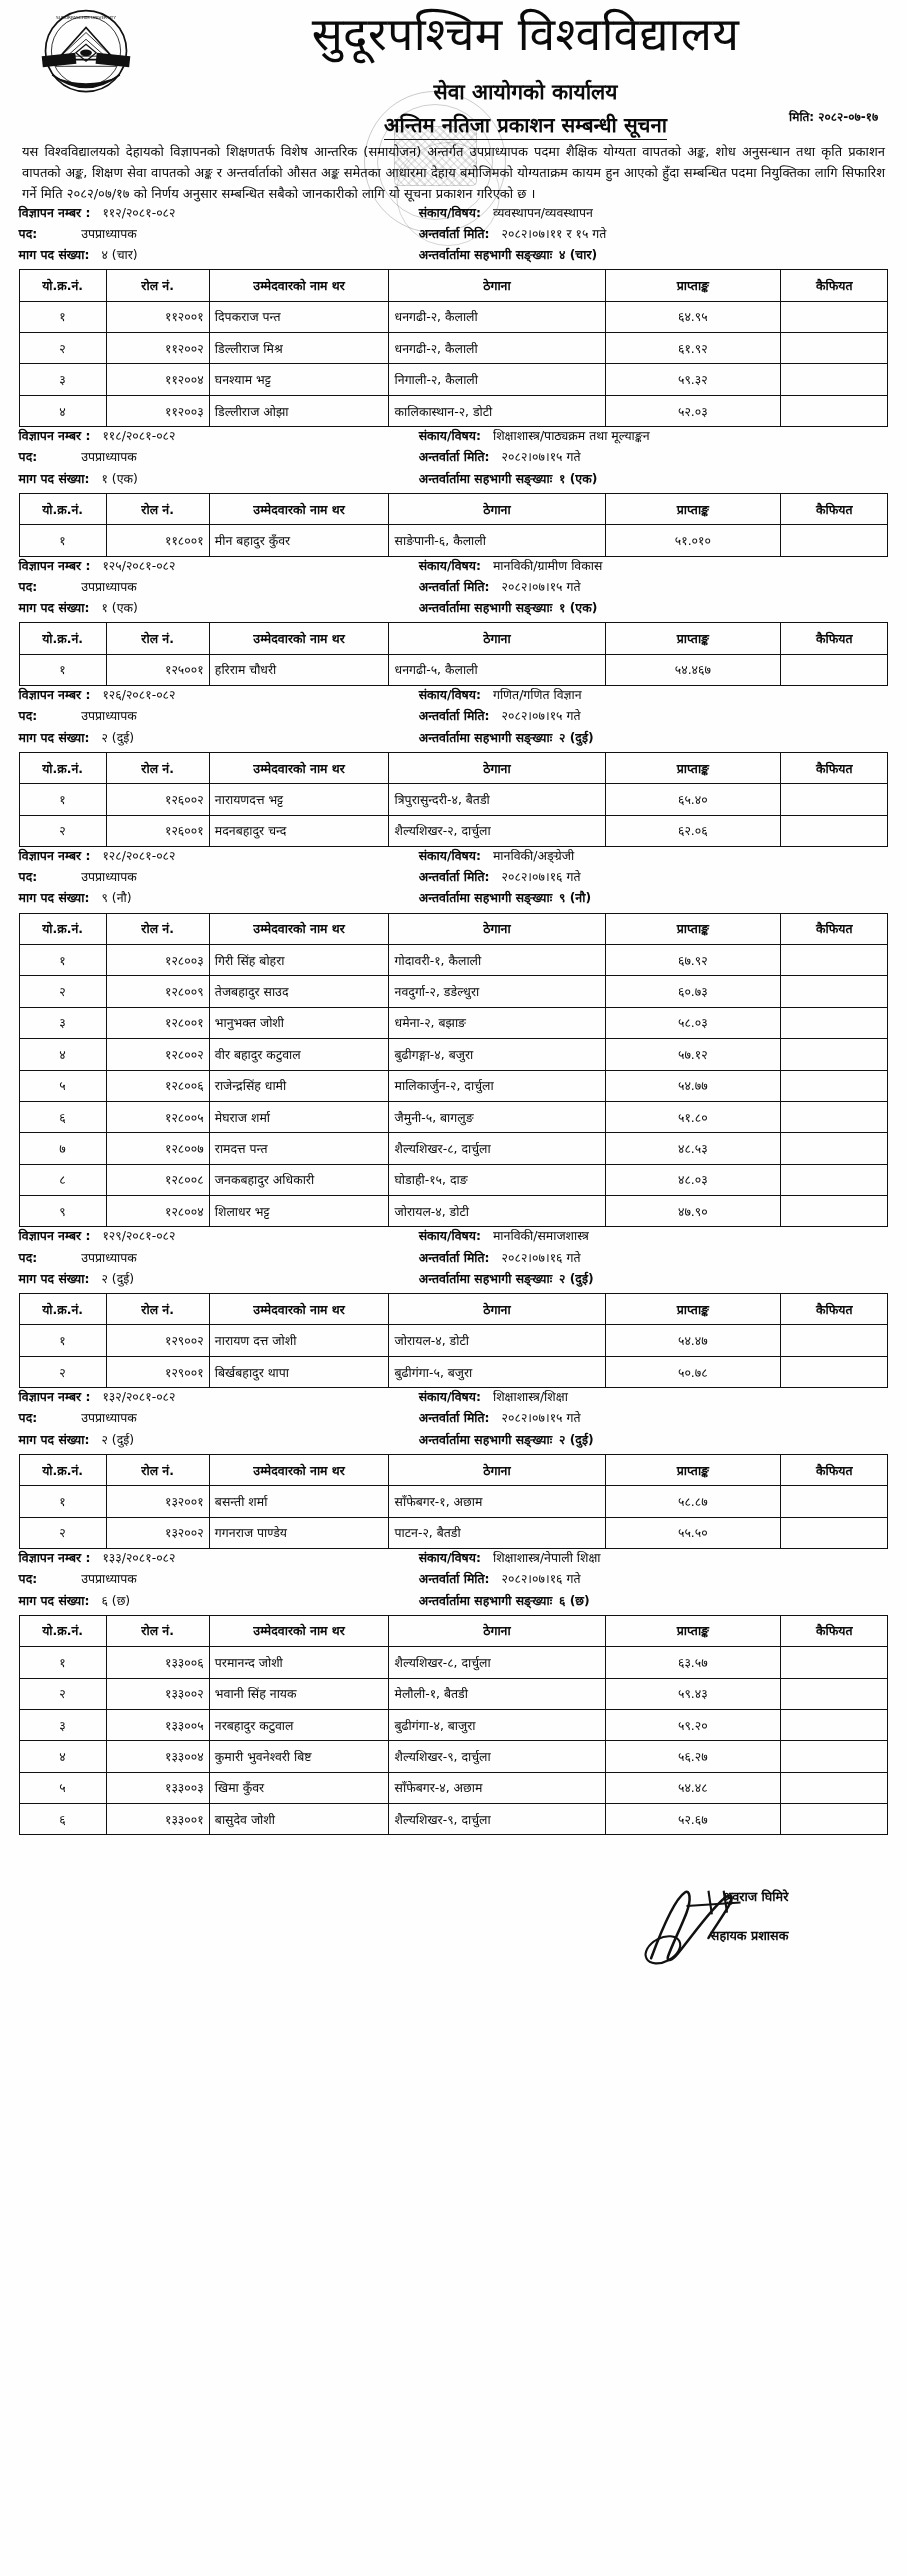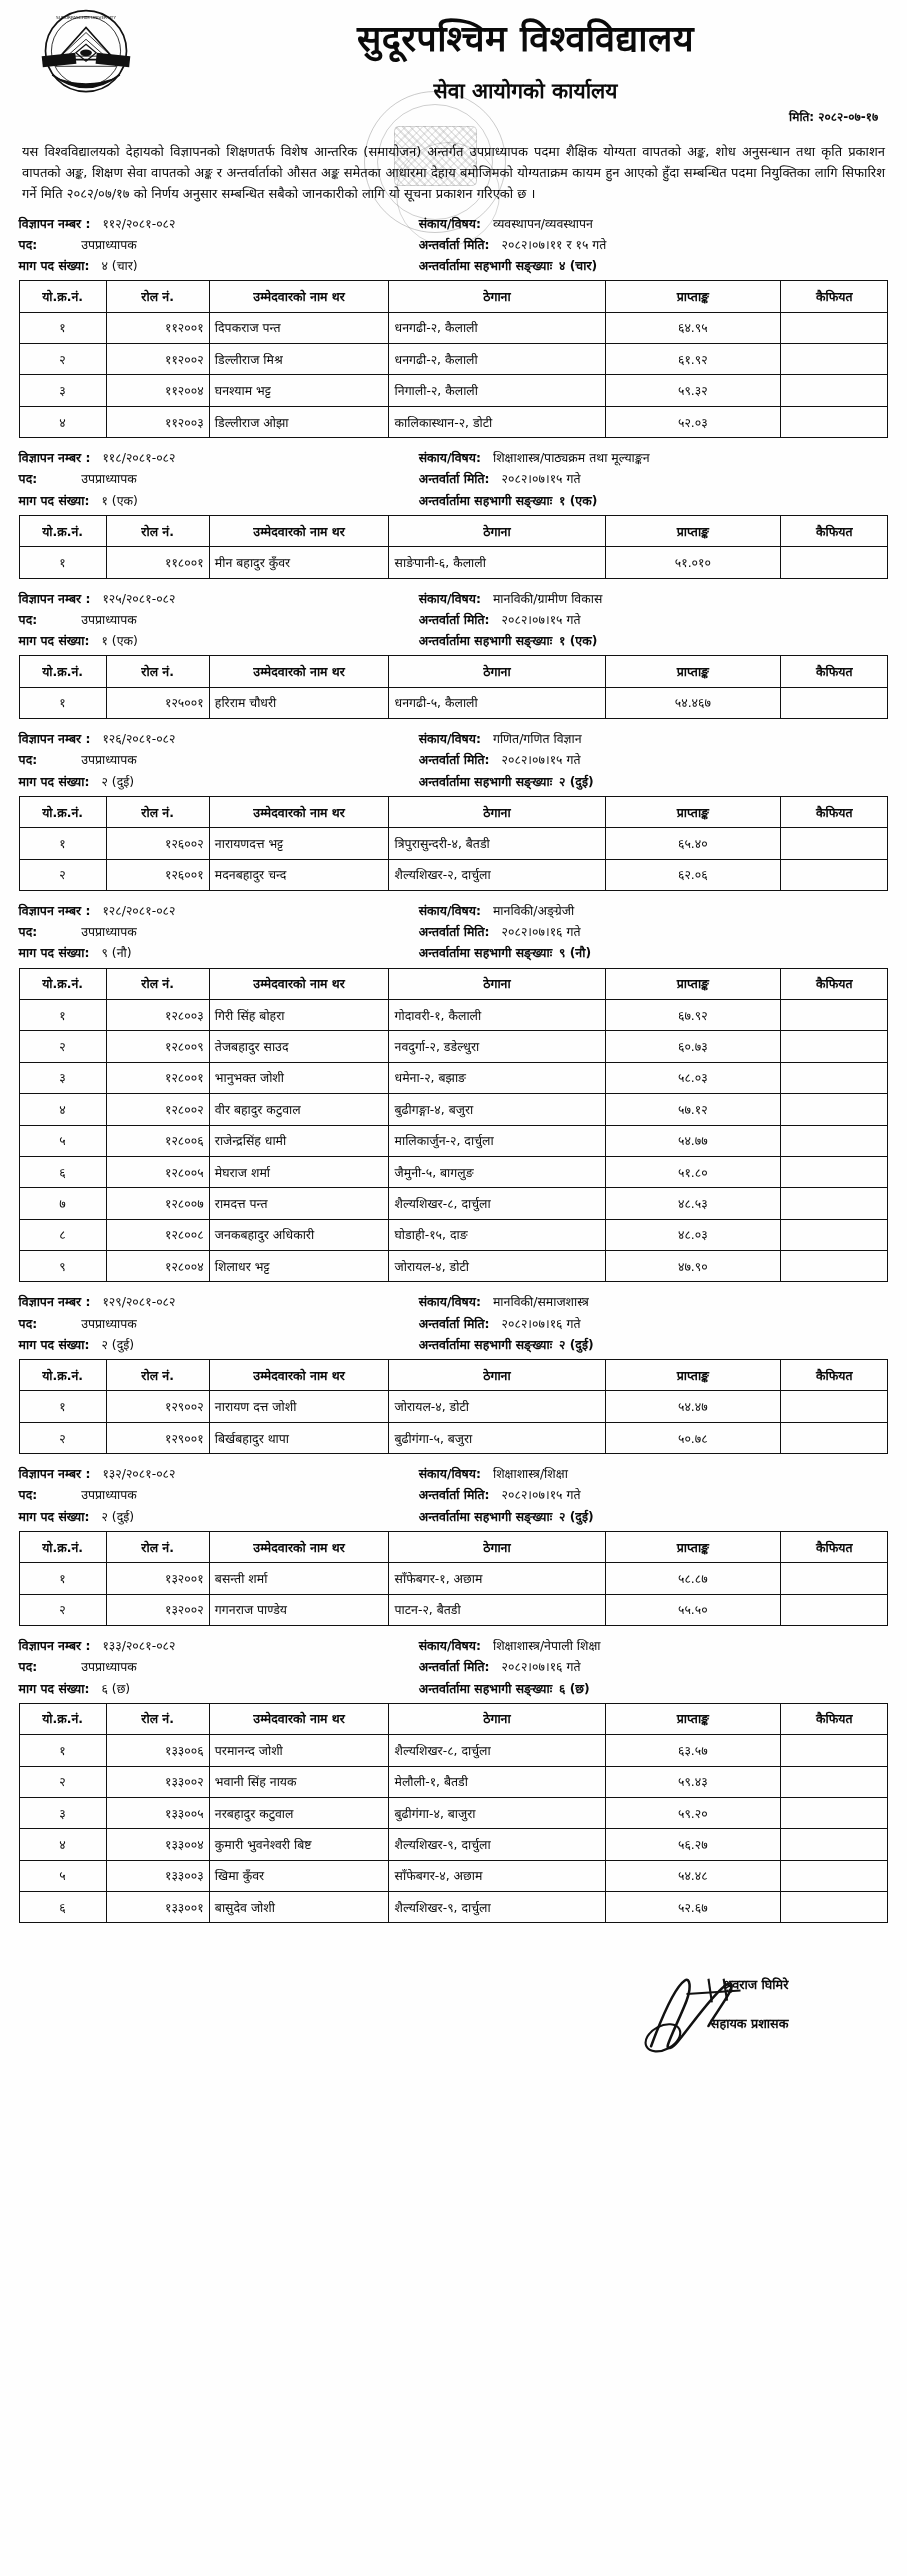--- a/index.html
+++ b/index.html
@@ -31,25 +31,25 @@
     height:100px;
   }
   .head-text{
     position:absolute;
     left:144px;
     right:0;
     top:0;
     text-align:center;
   }
   .uni-name{
-    font-size:36px;
-    font-weight:700;
+    font-size:46px;
+    font-weight:400;
     letter-spacing:0.4px;
     line-height:1.08;
-    margin-top:20px;
+    margin-top:10px;
   }
   .office{
     font-size:21px;
     font-weight:700;
     margin-top:17px;
   }
   .addr{
     font-size:16px;
     font-weight:700;
     margin-top:4.2px;
@@ -112,21 +112,21 @@
   
   .intro{
     font-size:13px;
     line-height:1.62;
     text-align:justify;
     margin:13.5px 3.4px 0 3.4px;
     position:relative;
     z-index:2;
   }
   
-  .block{ margin-top:13px; }
+  .block{ margin-top:2px; }
   .meta{
     font-size:12.4px;
     font-weight:700;
     line-height:1.1;
   }
   .meta-row{
     display:flex;
     align-items:flex-start;
     margin-bottom:7.6px;
   }
@@ -219,20 +219,21 @@
       <rect x="12" y="56" width="40" height="13" fill="#111" transform="rotate(-6 32 62)"></rect>
       <rect x="76" y="56" width="40" height="13" fill="#111" transform="rotate(6 96 62)"></rect>
       <path d="M26 82 q38 26 76 0 q-38 16 -76 0 Z" fill="#111"></path>
       <path d="M24 80 q40 30 80 0" fill="none" stroke="#111" stroke-width="2"></path>
       <text x="64" y="14" font-size="5" text-anchor="middle" fill="#111">SUDURPASCHIM UNIVERSITY</text>
     </svg>
 
     <div class="head-text">
       <div class="uni-name">सुदूरपश्चिम विश्वविद्यालय</div>
       <div class="office">सेवा आयोगको कार्यालय</div>
+      <div><span class="notice-title">अन्तिम नतिजा प्रकाशन सम्बन्धी सूचना</span></div>
     </div>
 
     <div class="date-line">
       <span>मिति:</span>
       <span>२०८२-०७-१७</span>
     </div>
 
     <div class="stamp"></div>
     <div class="stamp2"></div>
   </div>

